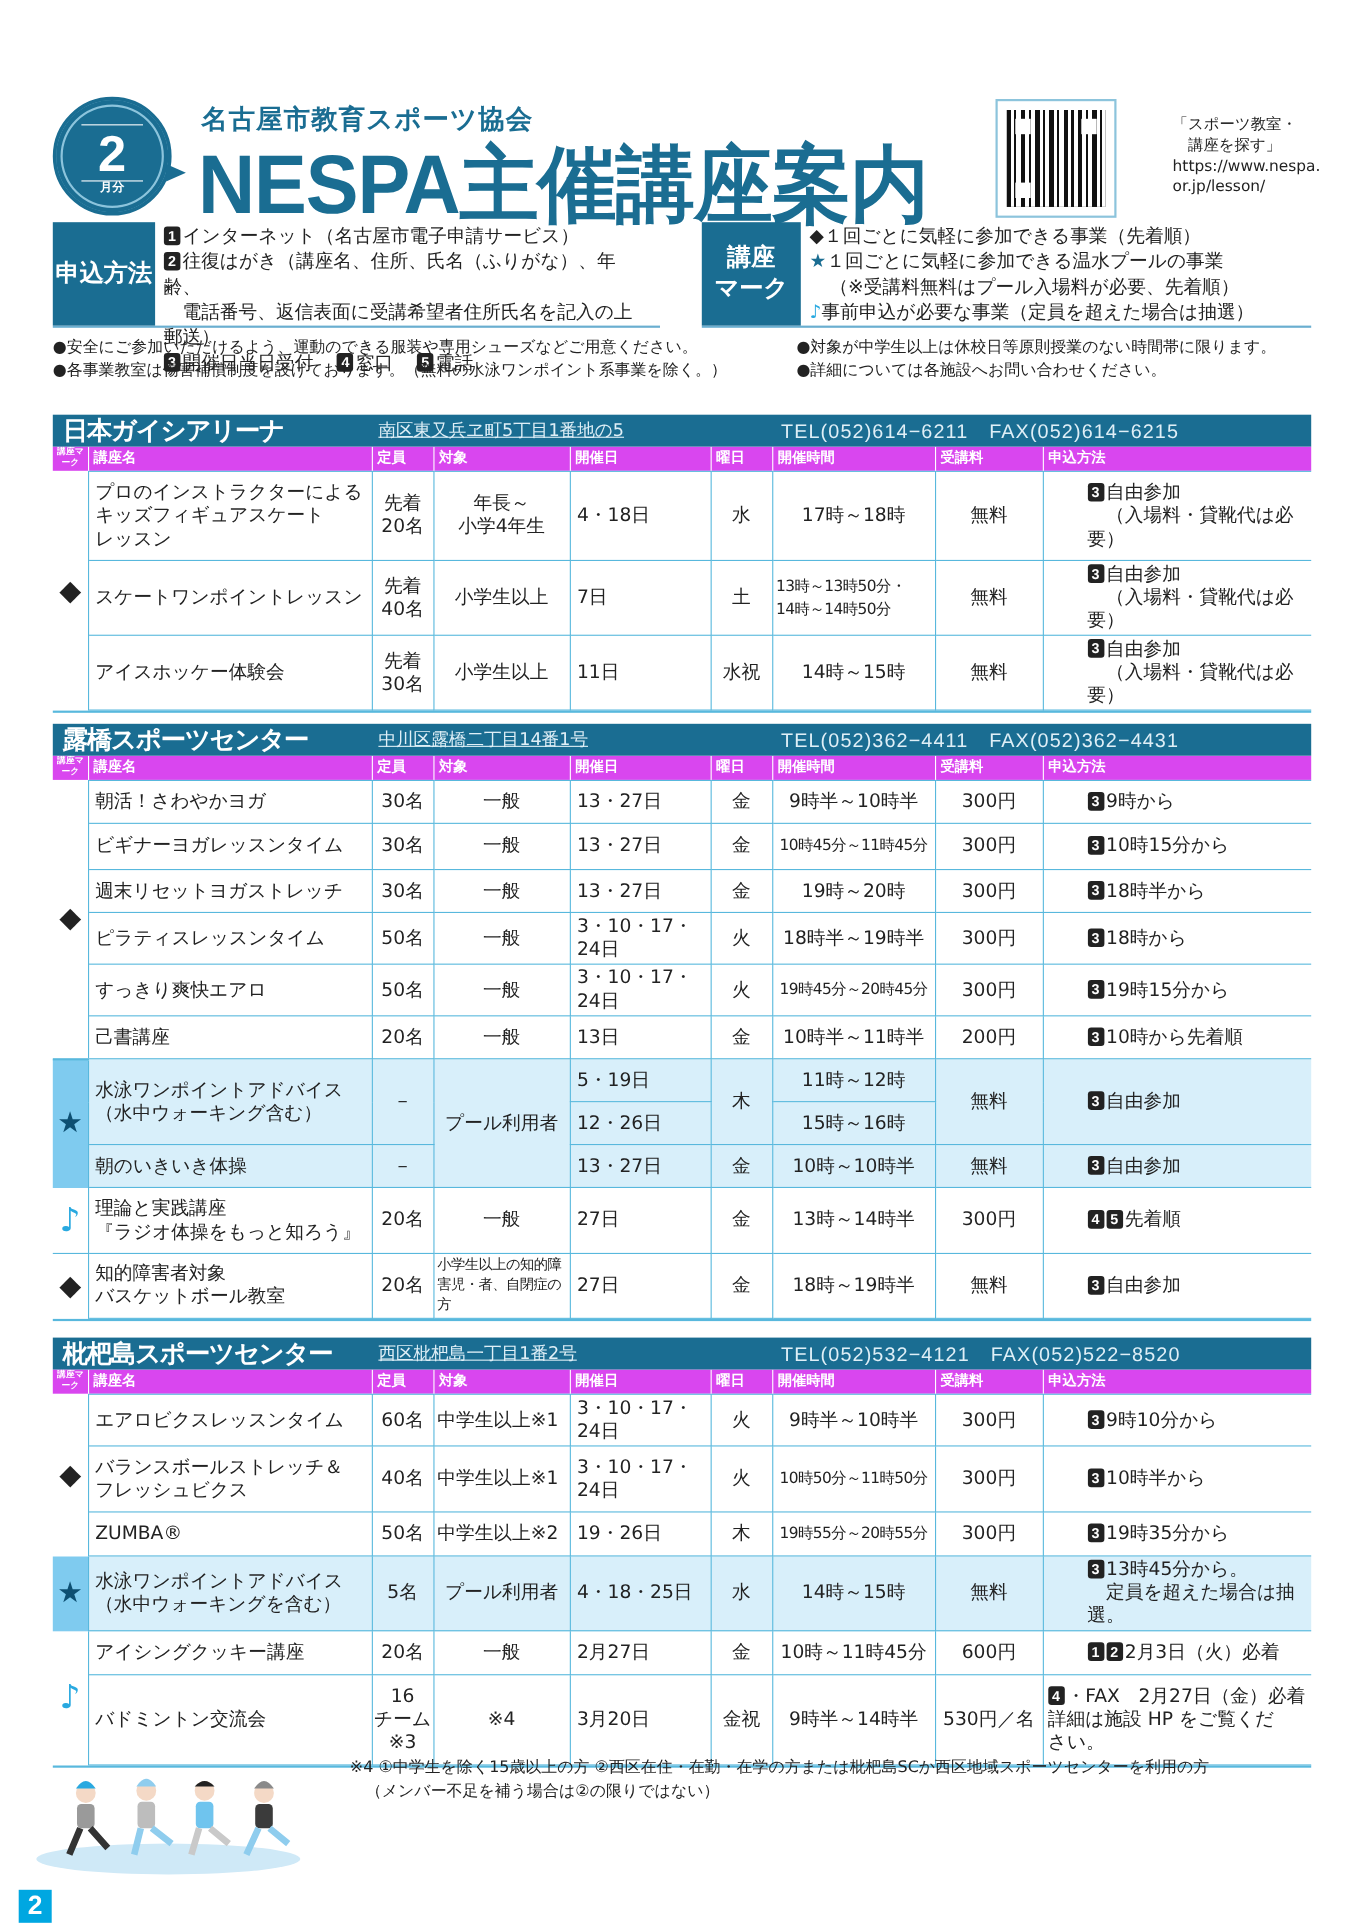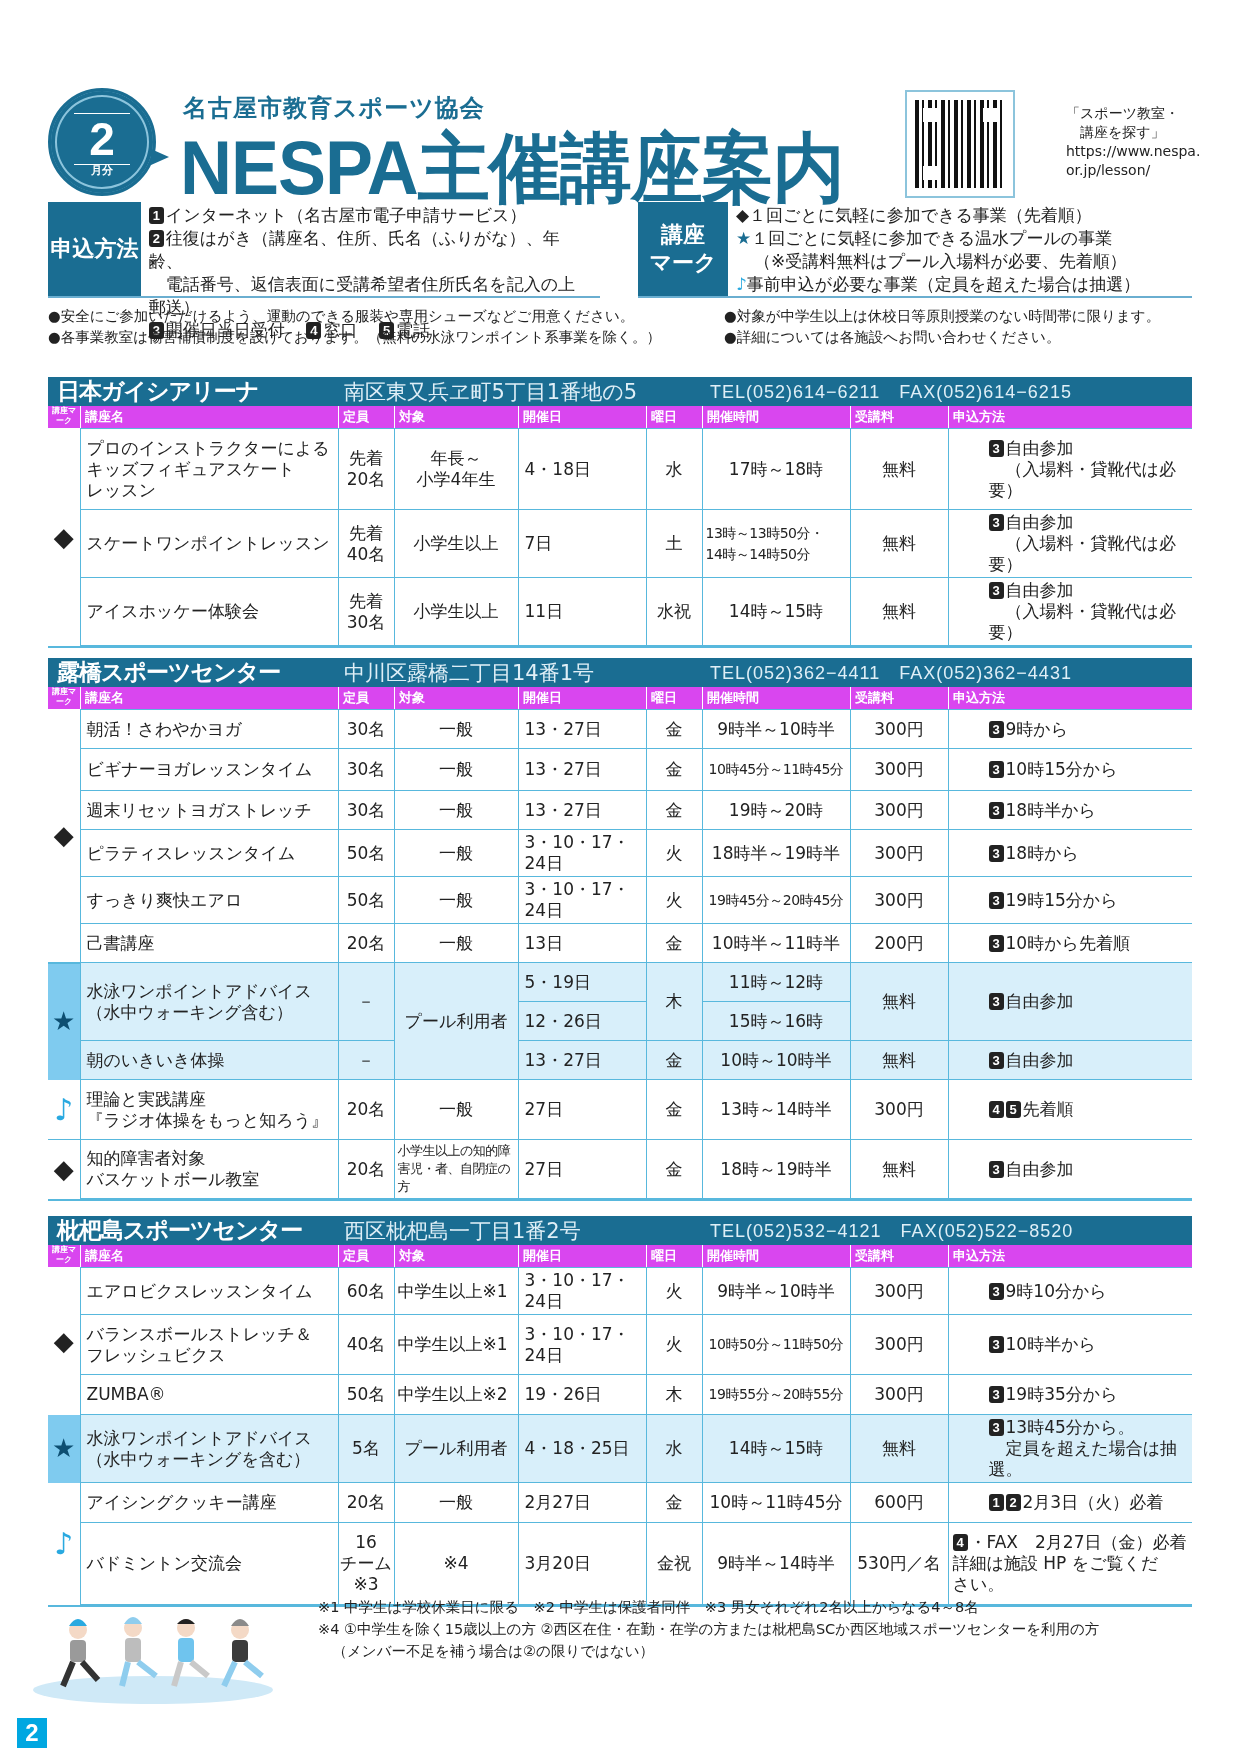--- a/index.html
+++ b/index.html
@@ -23,21 +23,21 @@
   
   .info-box { border-bottom: 2px solid #6aaed0; display: flex; }
   .info-label { background: #1a6d92; color: #fff; font-weight: bold; font-size: 22px; display: flex; align-items: center; justify-content: center; text-align: center; line-height: 28px; }
   .info-body { font-size: 17px; line-height: 23px; padding: 2px 8px; }
   .num-badge { display: inline-block; background: #222; color: #fff; font-size: 13px; font-weight: bold; width: 15px; height: 17px; line-height: 17px; text-align: center; border-radius: 3px; margin-right: 2px; vertical-align: 1px; font-family: "Liberation Sans", sans-serif; }
   .notes { font-size: 14.5px; line-height: 21px; color: #222; }
   
   .facility { left: 48px; width: 1144px; }
   .fac-head { background: #1a6d92; color: #fff; height: 29px; display: flex; align-items: center; position: relative; }
   .fac-name { font-size: 23px; font-weight: bold; padding-left: 9px; width: 296px; letter-spacing: -1px; }
-  .fac-addr { font-size: 21px; color: #dfeff7; }
+  .fac-addr { font-size: 16px; color: #dfeff7; text-decoration: underline; }
   .fac-tel { position: absolute; left: 662px; font-size: 18px; color: #dfeff7; letter-spacing: 1px; font-family: "Liberation Sans", sans-serif; }
   .col-head { background: #d946ef; color: #fff; height: 22px; display: grid; font-size: 13px; font-weight: bold; align-items: center; }
   .col-head div { border-left: 1px solid #fff; padding-left: 4px; height: 100%; line-height: 22px; }
   .col-head div:first-child { border-left: none; padding-left: 0; font-size: 8px; line-height: 10px; text-align: center; }
   table { border-collapse: collapse; width: 1144px; table-layout: fixed; }
   td { border: 1.5px solid #58b8dd; font-size: 17px; line-height: 21px; padding: 2px 6px; vertical-align: middle; }
   td.mark { border-left: none; border-top: none; border-bottom: none; text-align: center; font-size: 26px; padding: 0; }
   td.c { text-align: center; }
   tr.blue td { background: #d8effa; }
   td.mark.blue { background: #7fcbef; color: #0d4f72; }
@@ -426,21 +426,20 @@
       <td class="c" style="padding:0 2px">530円／名</td>
       <td class="last" style="white-space:pre-line;padding:2px 4px"><span class="num-badge">4</span><span>・FAX　2月27日（金）必着
 詳細は施設 HP をご覧くだ
 さい。</span></td>
     </tr>
   </tbody>
     </table>
 </div>
 
 <div class="abs footnotes">
-  <div>※1 中学生は学校休業日に限る　※2 中学生は保護者同伴　※3 男女それぞれ2名以上からなる4～8名</div>
   <div>※4 ①中学生を除く15歳以上の方 ②西区在住・在勤・在学の方または枇杷島SCか西区地域スポーツセンターを利用の方</div>
   <div>　（メンバー不足を補う場合は②の限りではない）</div>
 </div>
 
 <svg class="abs skaters" viewBox="0 0 260 110">
   <ellipse cx="135" cy="92" rx="120" ry="14" fill="#cfe9f7"></ellipse>
   <g>
     <circle cx="60" cy="32" r="9" fill="#f4d9c6"></circle>
       <path d="M51 28 Q60 14 69 28 Z" fill="#29a9e0"></path>
     <rect x="52" y="42" width="16" height="22" rx="4" fill="#9a9a9a"></rect>

